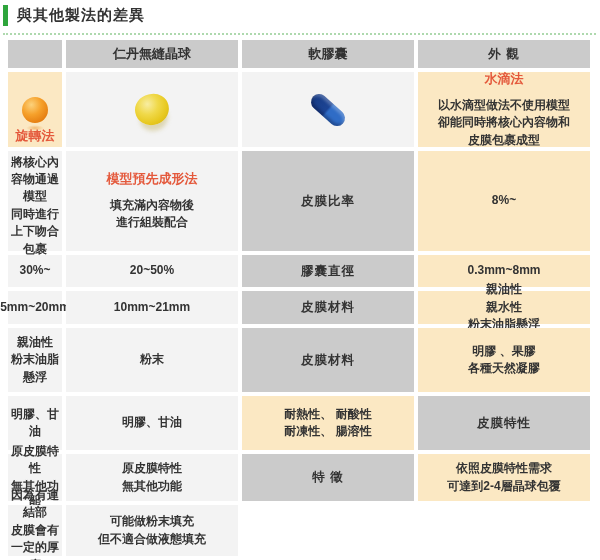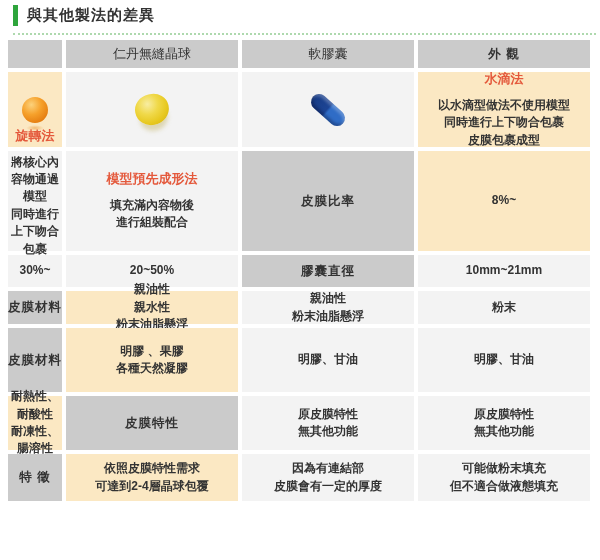--- a/index.html
+++ b/index.html
@@ -4,39 +4,39 @@
 <style>
   html,body{margin:0;padding:0;}
   body{
     width:600px;height:560px;background:#fff;
     font-family:"Liberation Sans","DejaVu Sans",sans-serif;
     color:#333;overflow:hidden;
   }
   
   .title-wrap{
     display:flex;align-items:center;gap:9px;
-    margin:5px 4px 0 13px;padding-bottom:7px;
+    margin:5px 4px 0 3px;padding-bottom:7px;
     border-bottom:2px dotted #aed9ae;
   }
   .green-bar{width:5px;height:21px;background:#2ea53c;flex:0 0 auto;}
   .page-title{font-size:15px;font-weight:bold;color:#333;letter-spacing:1px;}
   
   .table{
     margin:5px 8px 0 8px;
     display:grid;
     grid-template-columns:54px 172px 172px 172px;
     grid-template-rows:28px 75px 100px 32px 33px 64px 54px 47px 51px;
     gap:4px;
   }
   .cell{
     display:flex;flex-direction:column;align-items:center;justify-content:center;
     text-align:center;font-size:12px;line-height:1.45;
     white-space:pre-line;
   }
-  .hdr{background:#cbcbcb;font-weight:normal;font-size:13px;}
+  .hdr{background:#cbcbcb;font-weight:bold;font-size:13px;}
   .lbl{background:#cbcbcb;font-weight:bold;font-size:12.5px;letter-spacing:1px;}
   .c1{background:#fbe8c3;justify-content:center;}
   .c2{background:#f3f3f3;}
   .method-name{color:#e4593c;font-weight:bold;font-size:13px;margin-bottom:8px;}
   .bold-cell{font-weight:bold;}
   
   .img-box{display:flex;align-items:center;justify-content:center;width:100%;height:100%;}
   .bead{
     width:26px;height:26px;border-radius:50%;
     background:radial-gradient(circle at 36% 30%,#fcd27c 0%,#f6a12b 40%,#e67f12 75%,#d66f0c 100%);
@@ -86,41 +86,43 @@
   </div>
   <div class="cell c2">
     <div class="img-box">
       <div class="capsule"></div>
     </div>
   </div>
 
   <div class="cell c1">
     <div class="method-name">水滴法</div>
     <div class="bold-cell">以水滴型做法不使用模型
-同時進行上下吻合包裹
+卻能同時將核心內容物和
 皮膜包裹成型</div>
   </div>
   <div class="cell c2">
     <div class="method-name">旋轉法</div>
     <div class="bold-cell">將核心內容物通過模型
 同時進行上下吻合包裹
 膠囊化</div>
   </div>
   <div class="cell c2">
     <div class="method-name">模型預先成形法</div>
     <div class="bold-cell">填充滿內容物後
 進行組裝配合</div>
   </div>
 
   <div class="cell lbl">皮膜比率</div>
   <div class="cell c1 bold-cell">8%~</div>
   <div class="cell c2 bold-cell">30%~</div>
   <div class="cell c2 bold-cell">20~50%</div>
 
   <div class="cell lbl">膠囊直徑</div>
+  <div class="cell c1 bold-cell">0.3mm~8mm</div>
+  <div class="cell c2 bold-cell">5mm~20mm</div>
   <div class="cell c2 bold-cell">10mm~21mm</div>
 
   <div class="cell lbl">皮膜材料</div>
   <div class="cell c1 bold-cell">親油性
 親水性
 粉末油脂懸浮</div>
   <div class="cell c2 bold-cell">親油性
 粉末油脂懸浮</div>
   <div class="cell c2 bold-cell">粉末</div>
 

